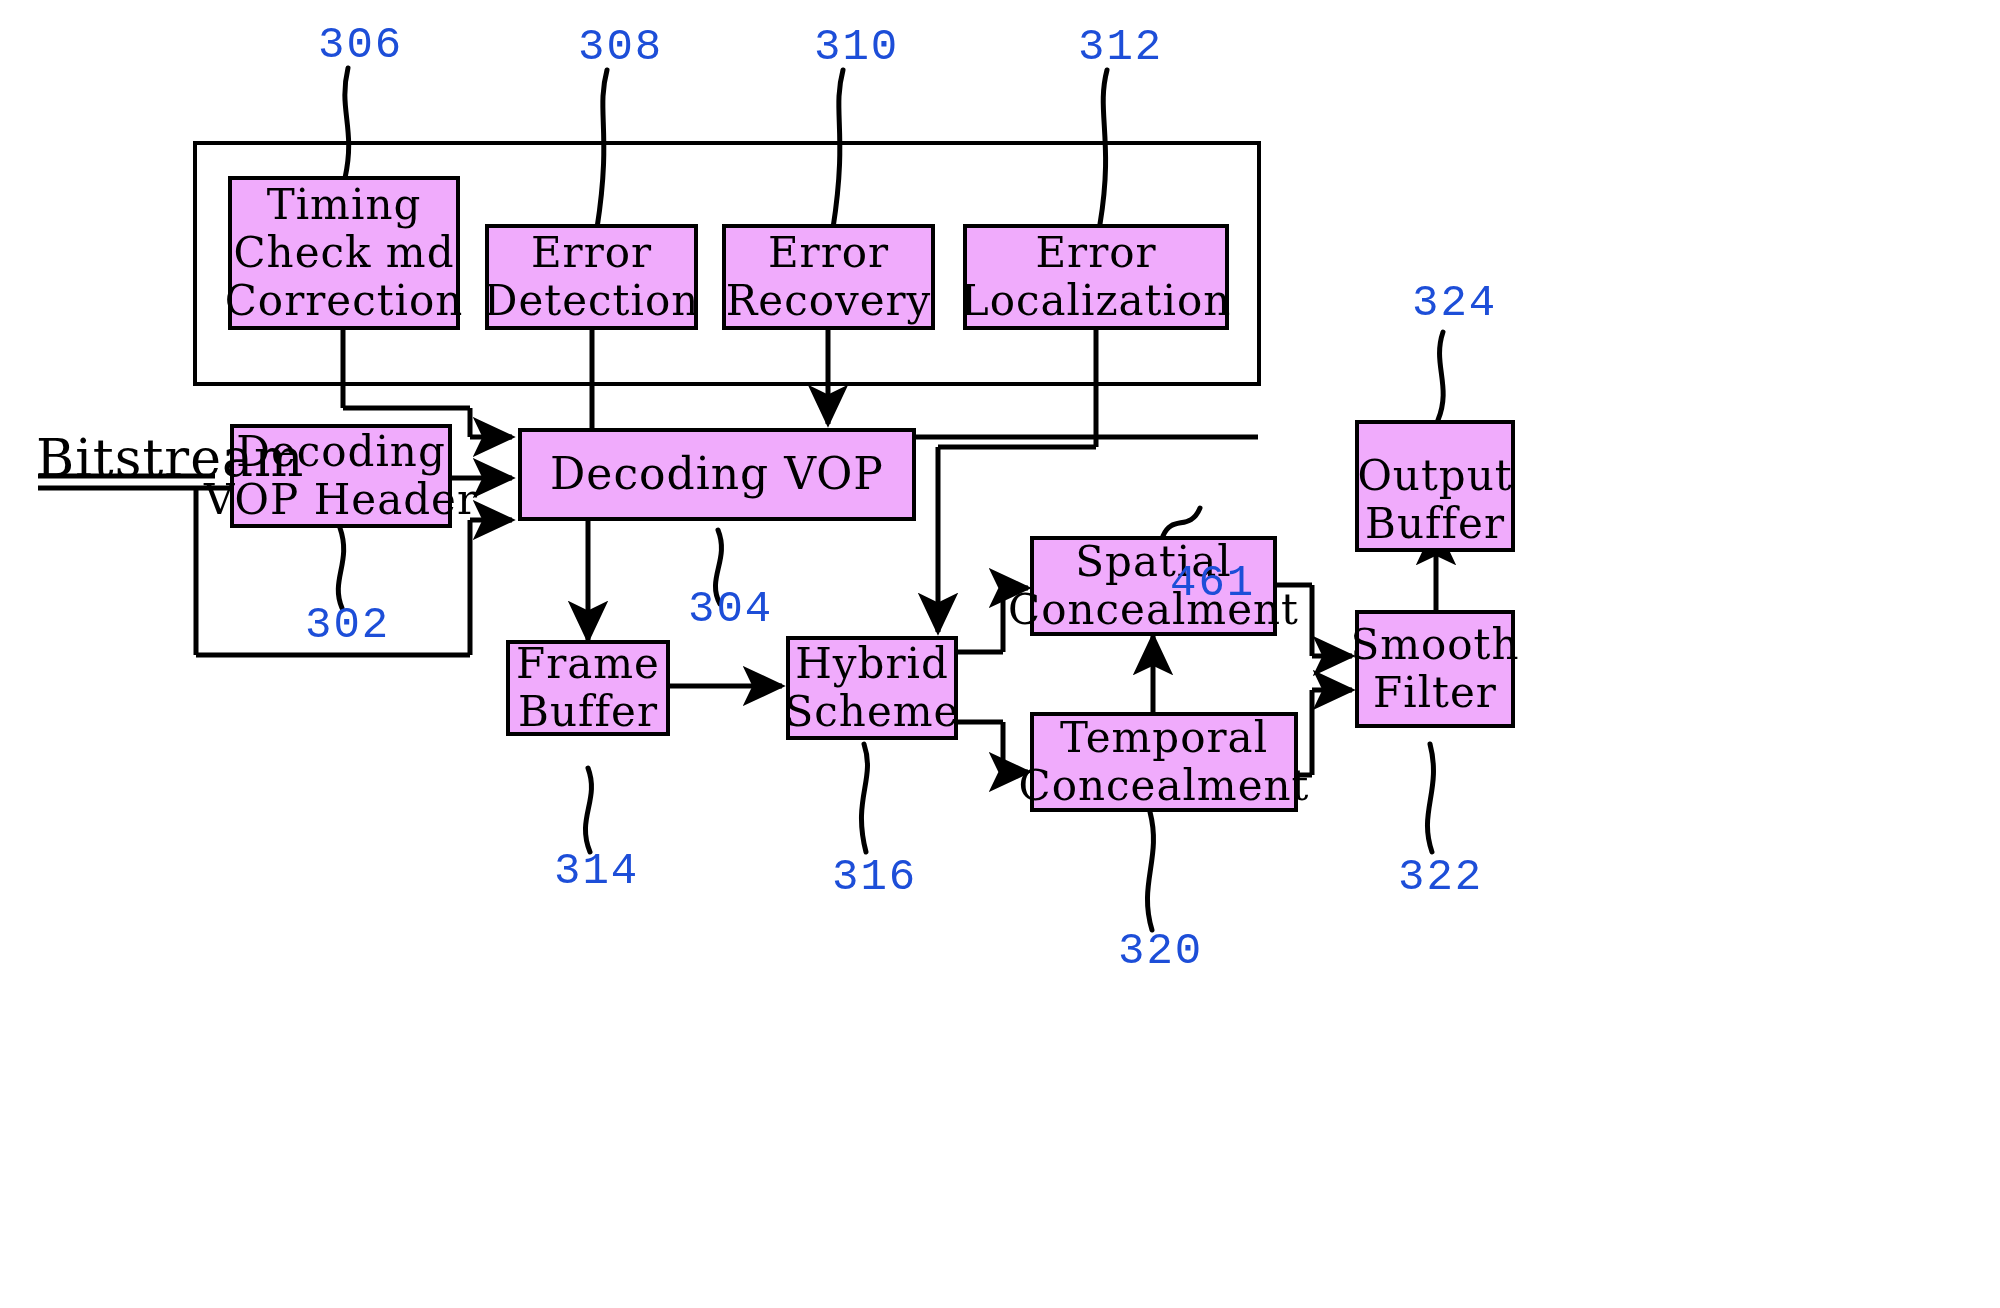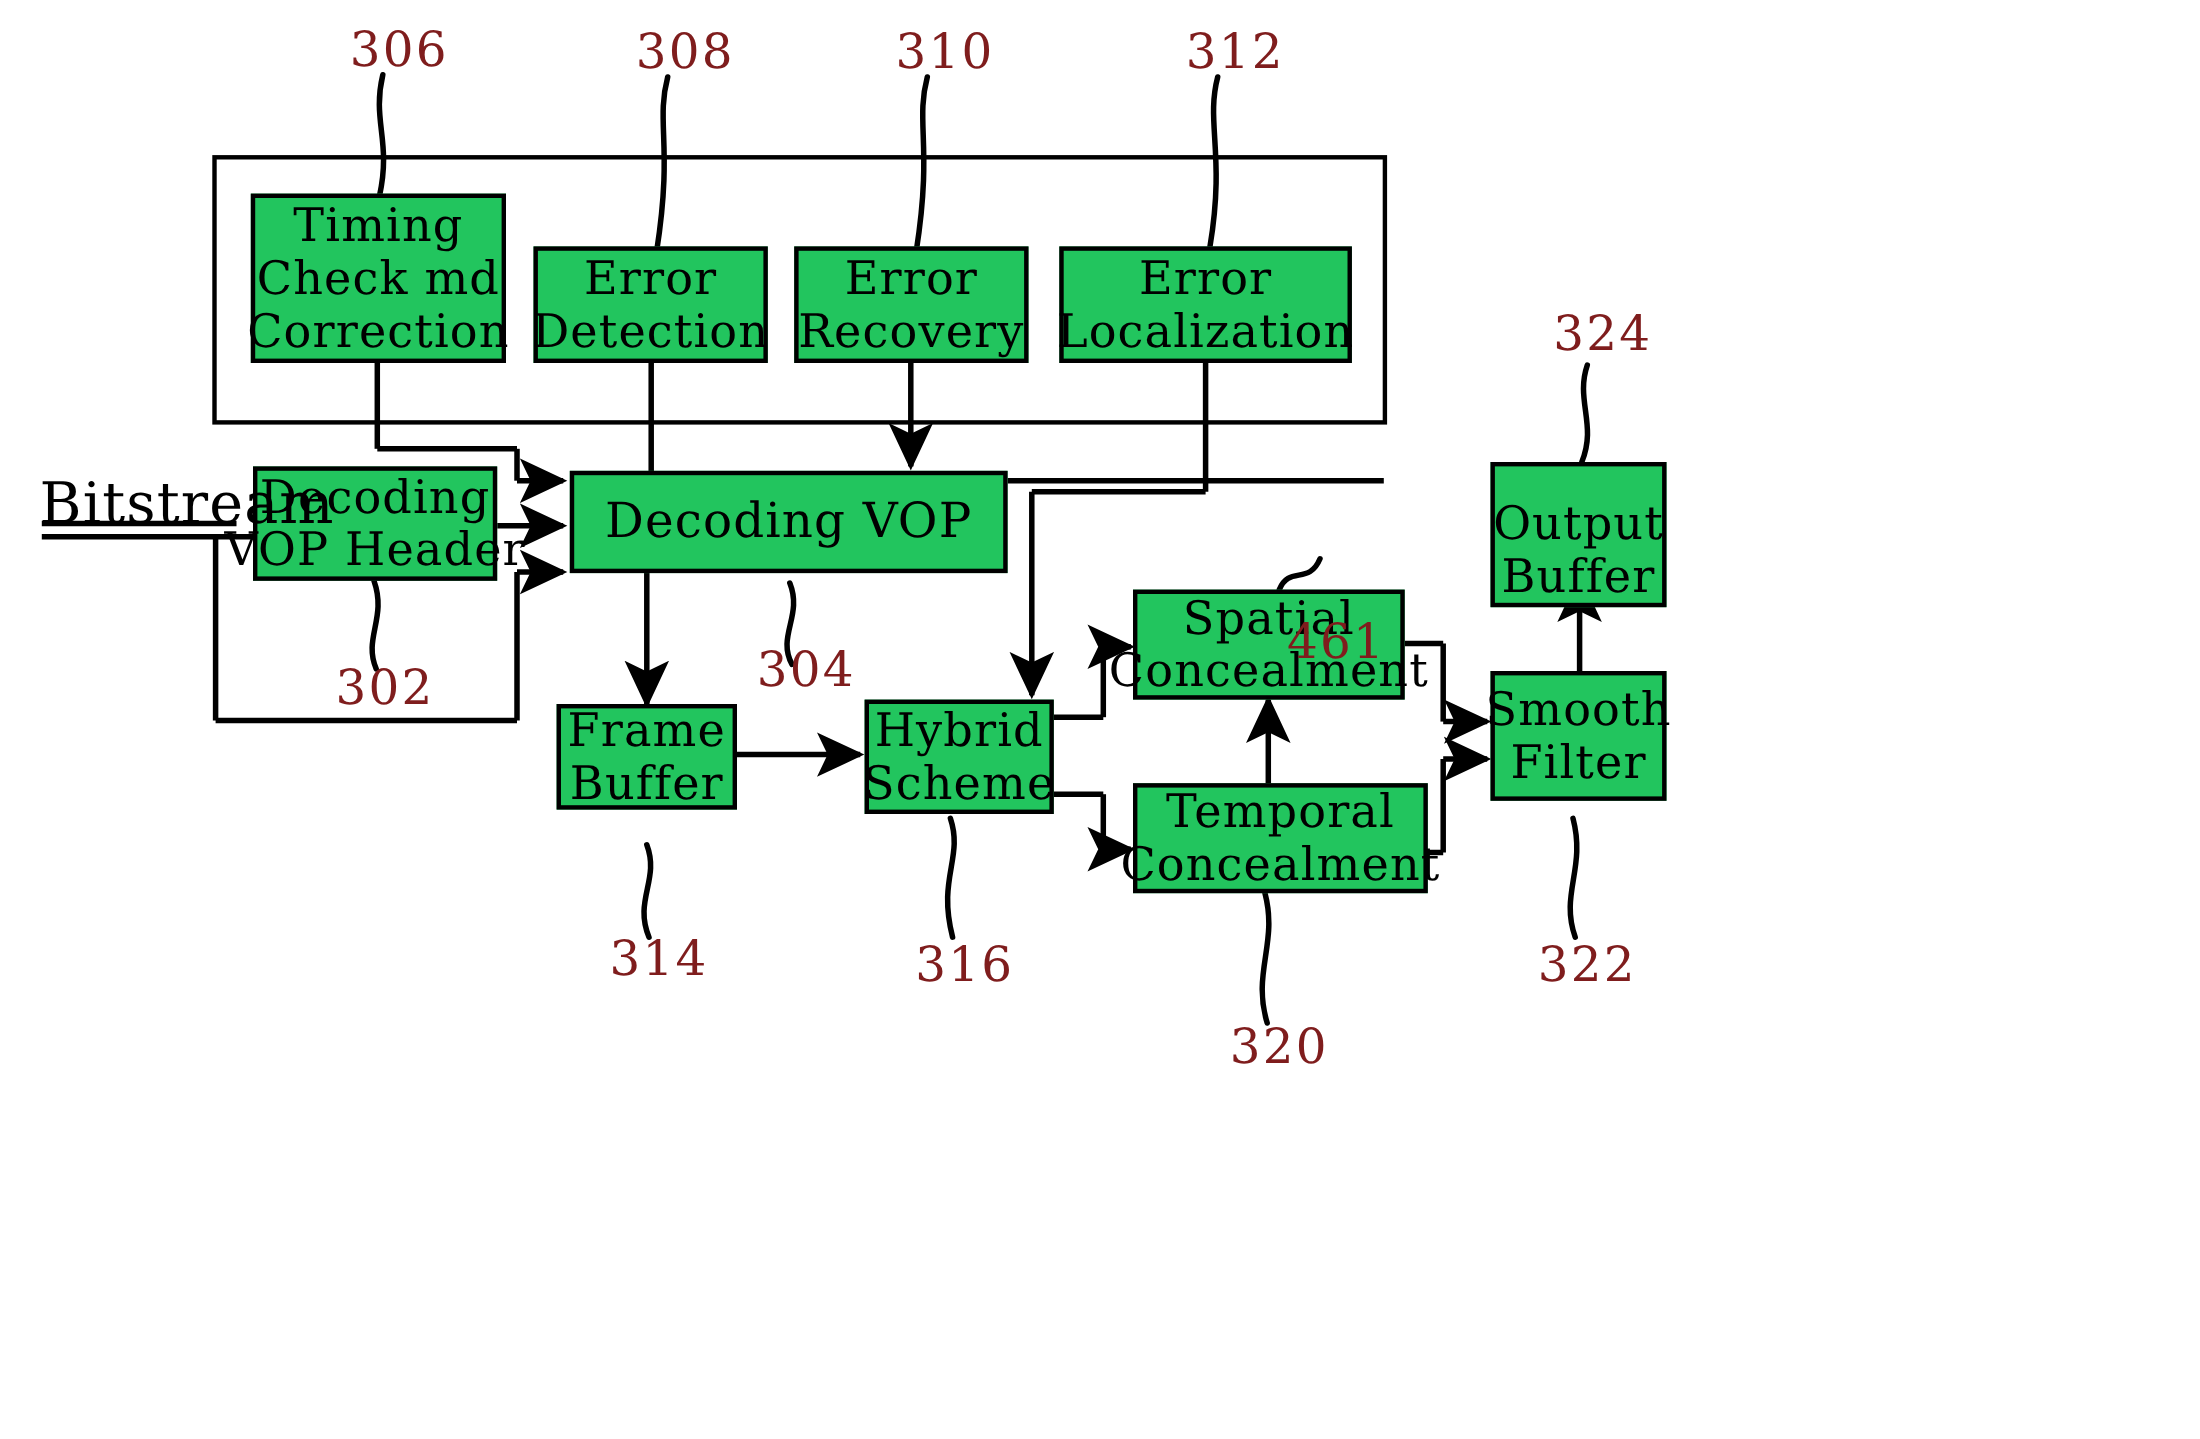--- a/index.html
+++ b/index.html
@@ -19,21 +19,21 @@
     position: absolute;
     left: 0;
     top: 0;
     width: 2000px;
     height: 1308px;
   }
   .blk {
     position: absolute;
     box-sizing: border-box;
     border: 4px solid #000;
-    background: #22c55e;
+    background: #f0abfc;
     display: flex;
     flex-direction: column;
     align-items: center;
     justify-content: center;
     text-align: center;
     color: #000;
     line-height: 1.14;
     z-index: 5;
   }
   .blk .ln {
@@ -46,24 +46,25 @@
   .outer-group {
     position: absolute;
     box-sizing: border-box;
     border: 4px solid #000;
     background: transparent;
     z-index: 1;
   }
   .reflabel {
     position: absolute;
     font-size: 44px;
-    color: #7f1d1d;
+    color: #1d4ed8;
     letter-spacing: 2px;
     white-space: nowrap;
     z-index: 6;
+    font-family: Liberation Mono, monospace;
   }
   .inlabel {
     position: absolute;
     font-size: 52px;
     color: #000;
     white-space: nowrap;
     letter-spacing: 1px;
     z-index: 6;
   }
 </style>

